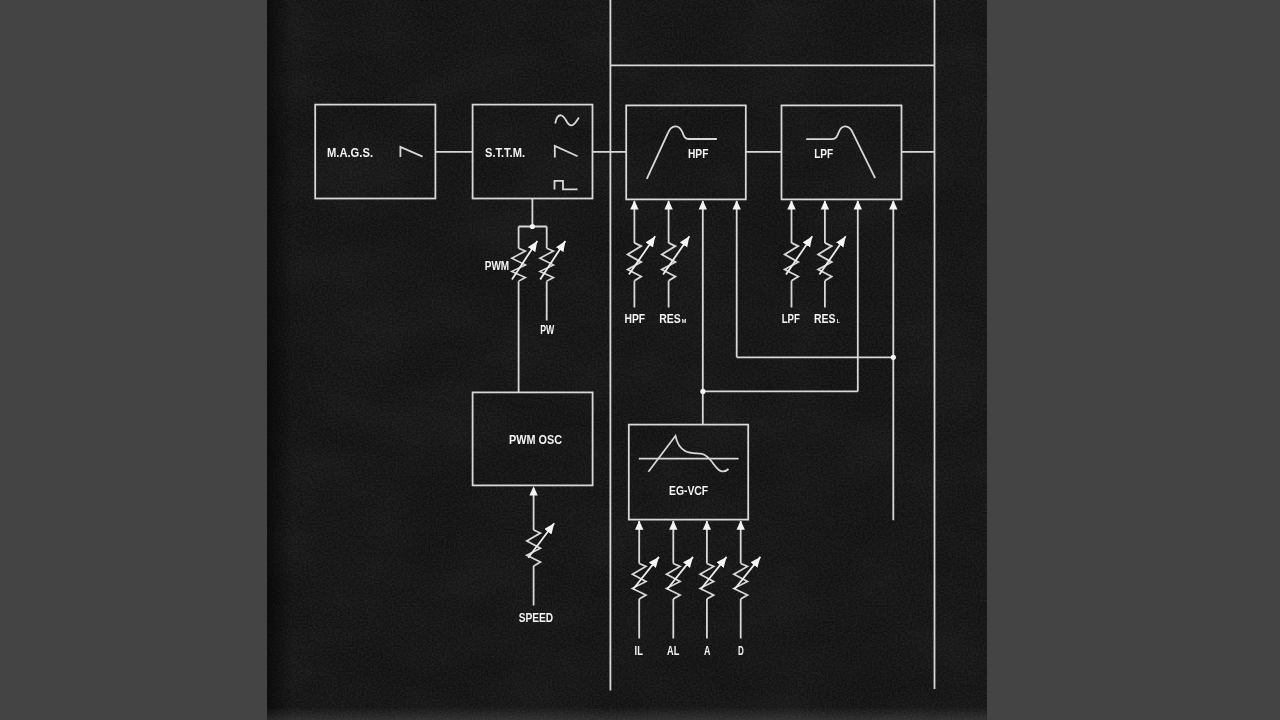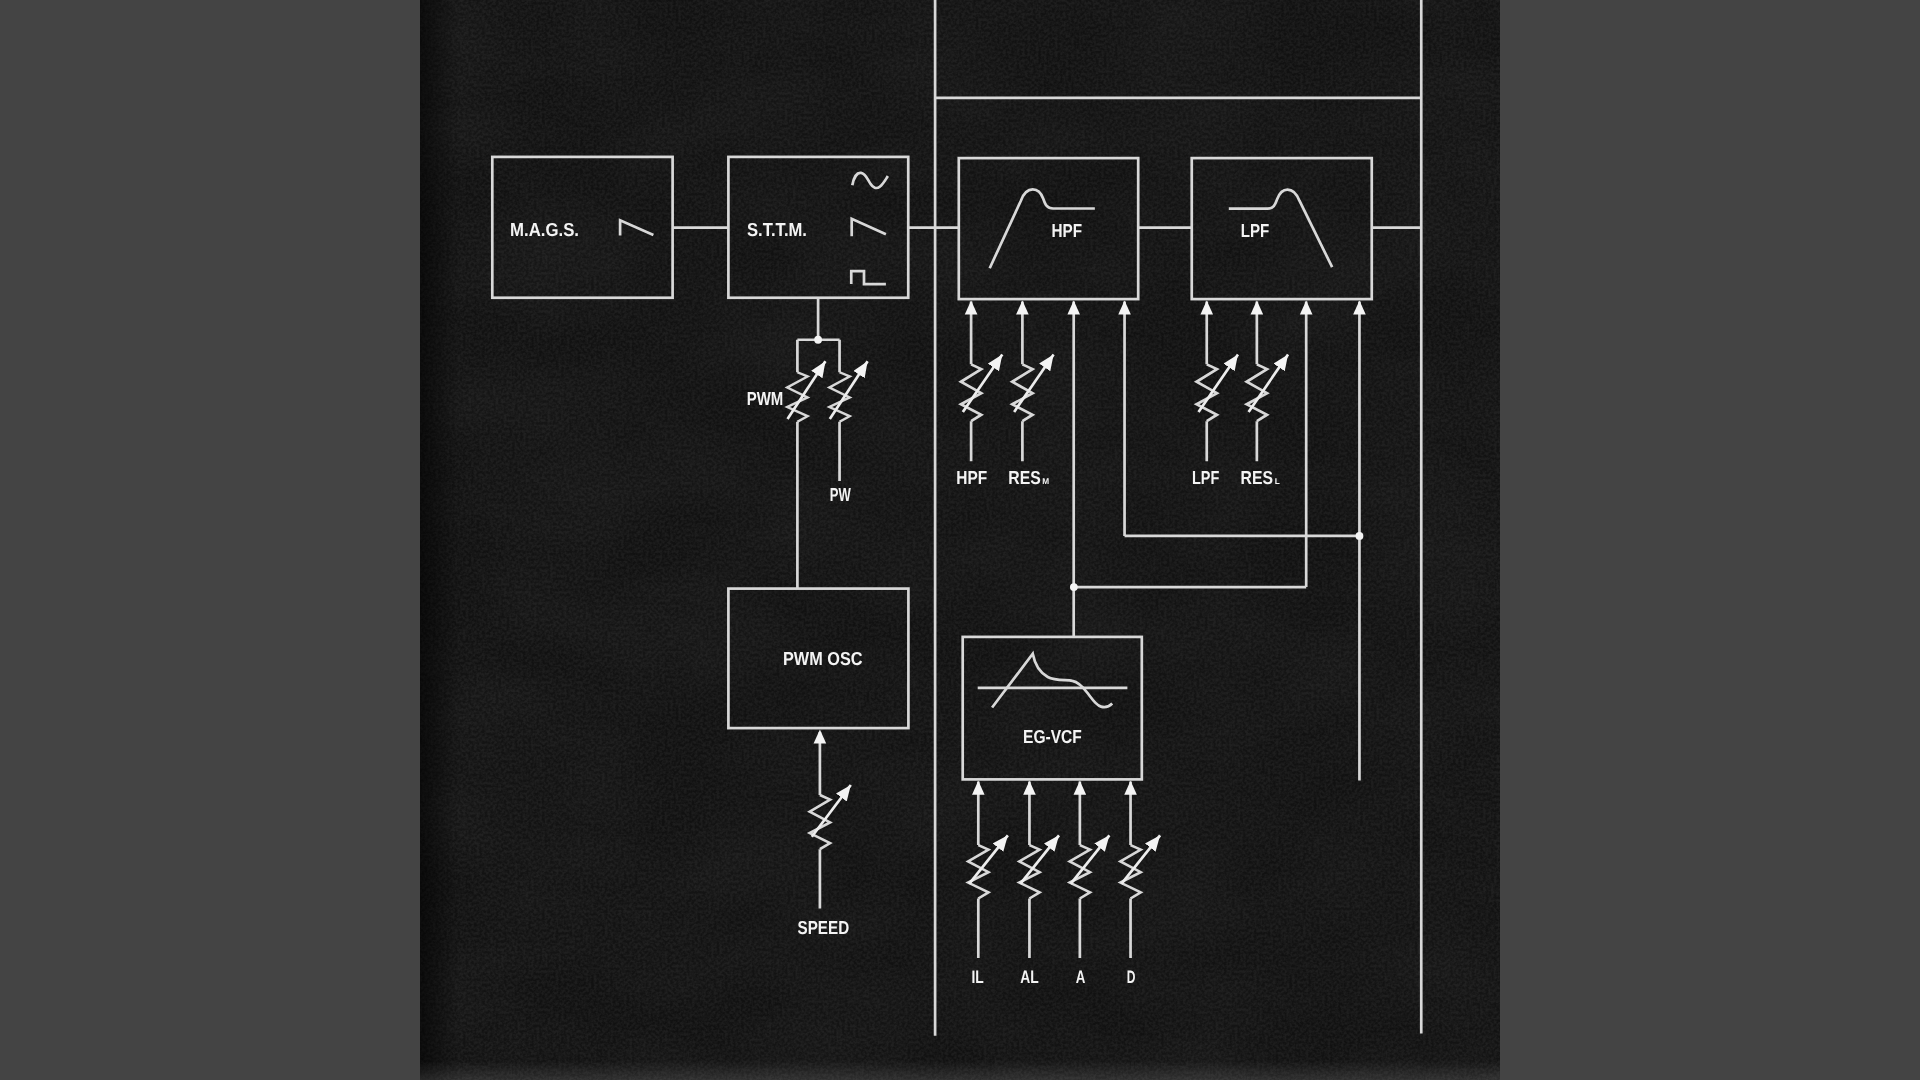--- a/index.html
+++ b/index.html
@@ -1,16 +1,16 @@
 <!DOCTYPE html>
 <html><head>
 <meta charset="utf-8">
 <style>
   html,body{margin:0;padding:0;width:1280px;height:720px;background:#444444;overflow:hidden}
-  #wrap{position:absolute;left:280px;top:0;width:720px;height:720px;background:#171717}
+  #wrap{position:absolute;left:267px;top:0;width:720px;height:720px;background:#171717}
   svg{position:absolute;left:0;top:0;display:block}
 </style>
 </head>
 <body>
 <div id="wrap">
 <svg width="720" height="720" viewBox="280 0 720 720" font-family="'Liberation Sans',sans-serif" font-weight="bold">
 <defs>
   <path id="zz" d="M0 0 L6.8 3.2 L-6.8 11.6 L6.8 19.2 L-6.8 26.6 L6.8 33.6 L0 37.9" fill="none" stroke="#d8d8d8" stroke-width="1.8"></path>
   <path id="up" d="M0 0 L4.2 9.3 L-4.2 9.3 Z" fill="#f4f4f4" stroke="none"></path>
   <marker id="ah" markerWidth="13" markerHeight="10" refX="10.5" refY="4.5" orient="auto" markerUnits="userSpaceOnUse">

